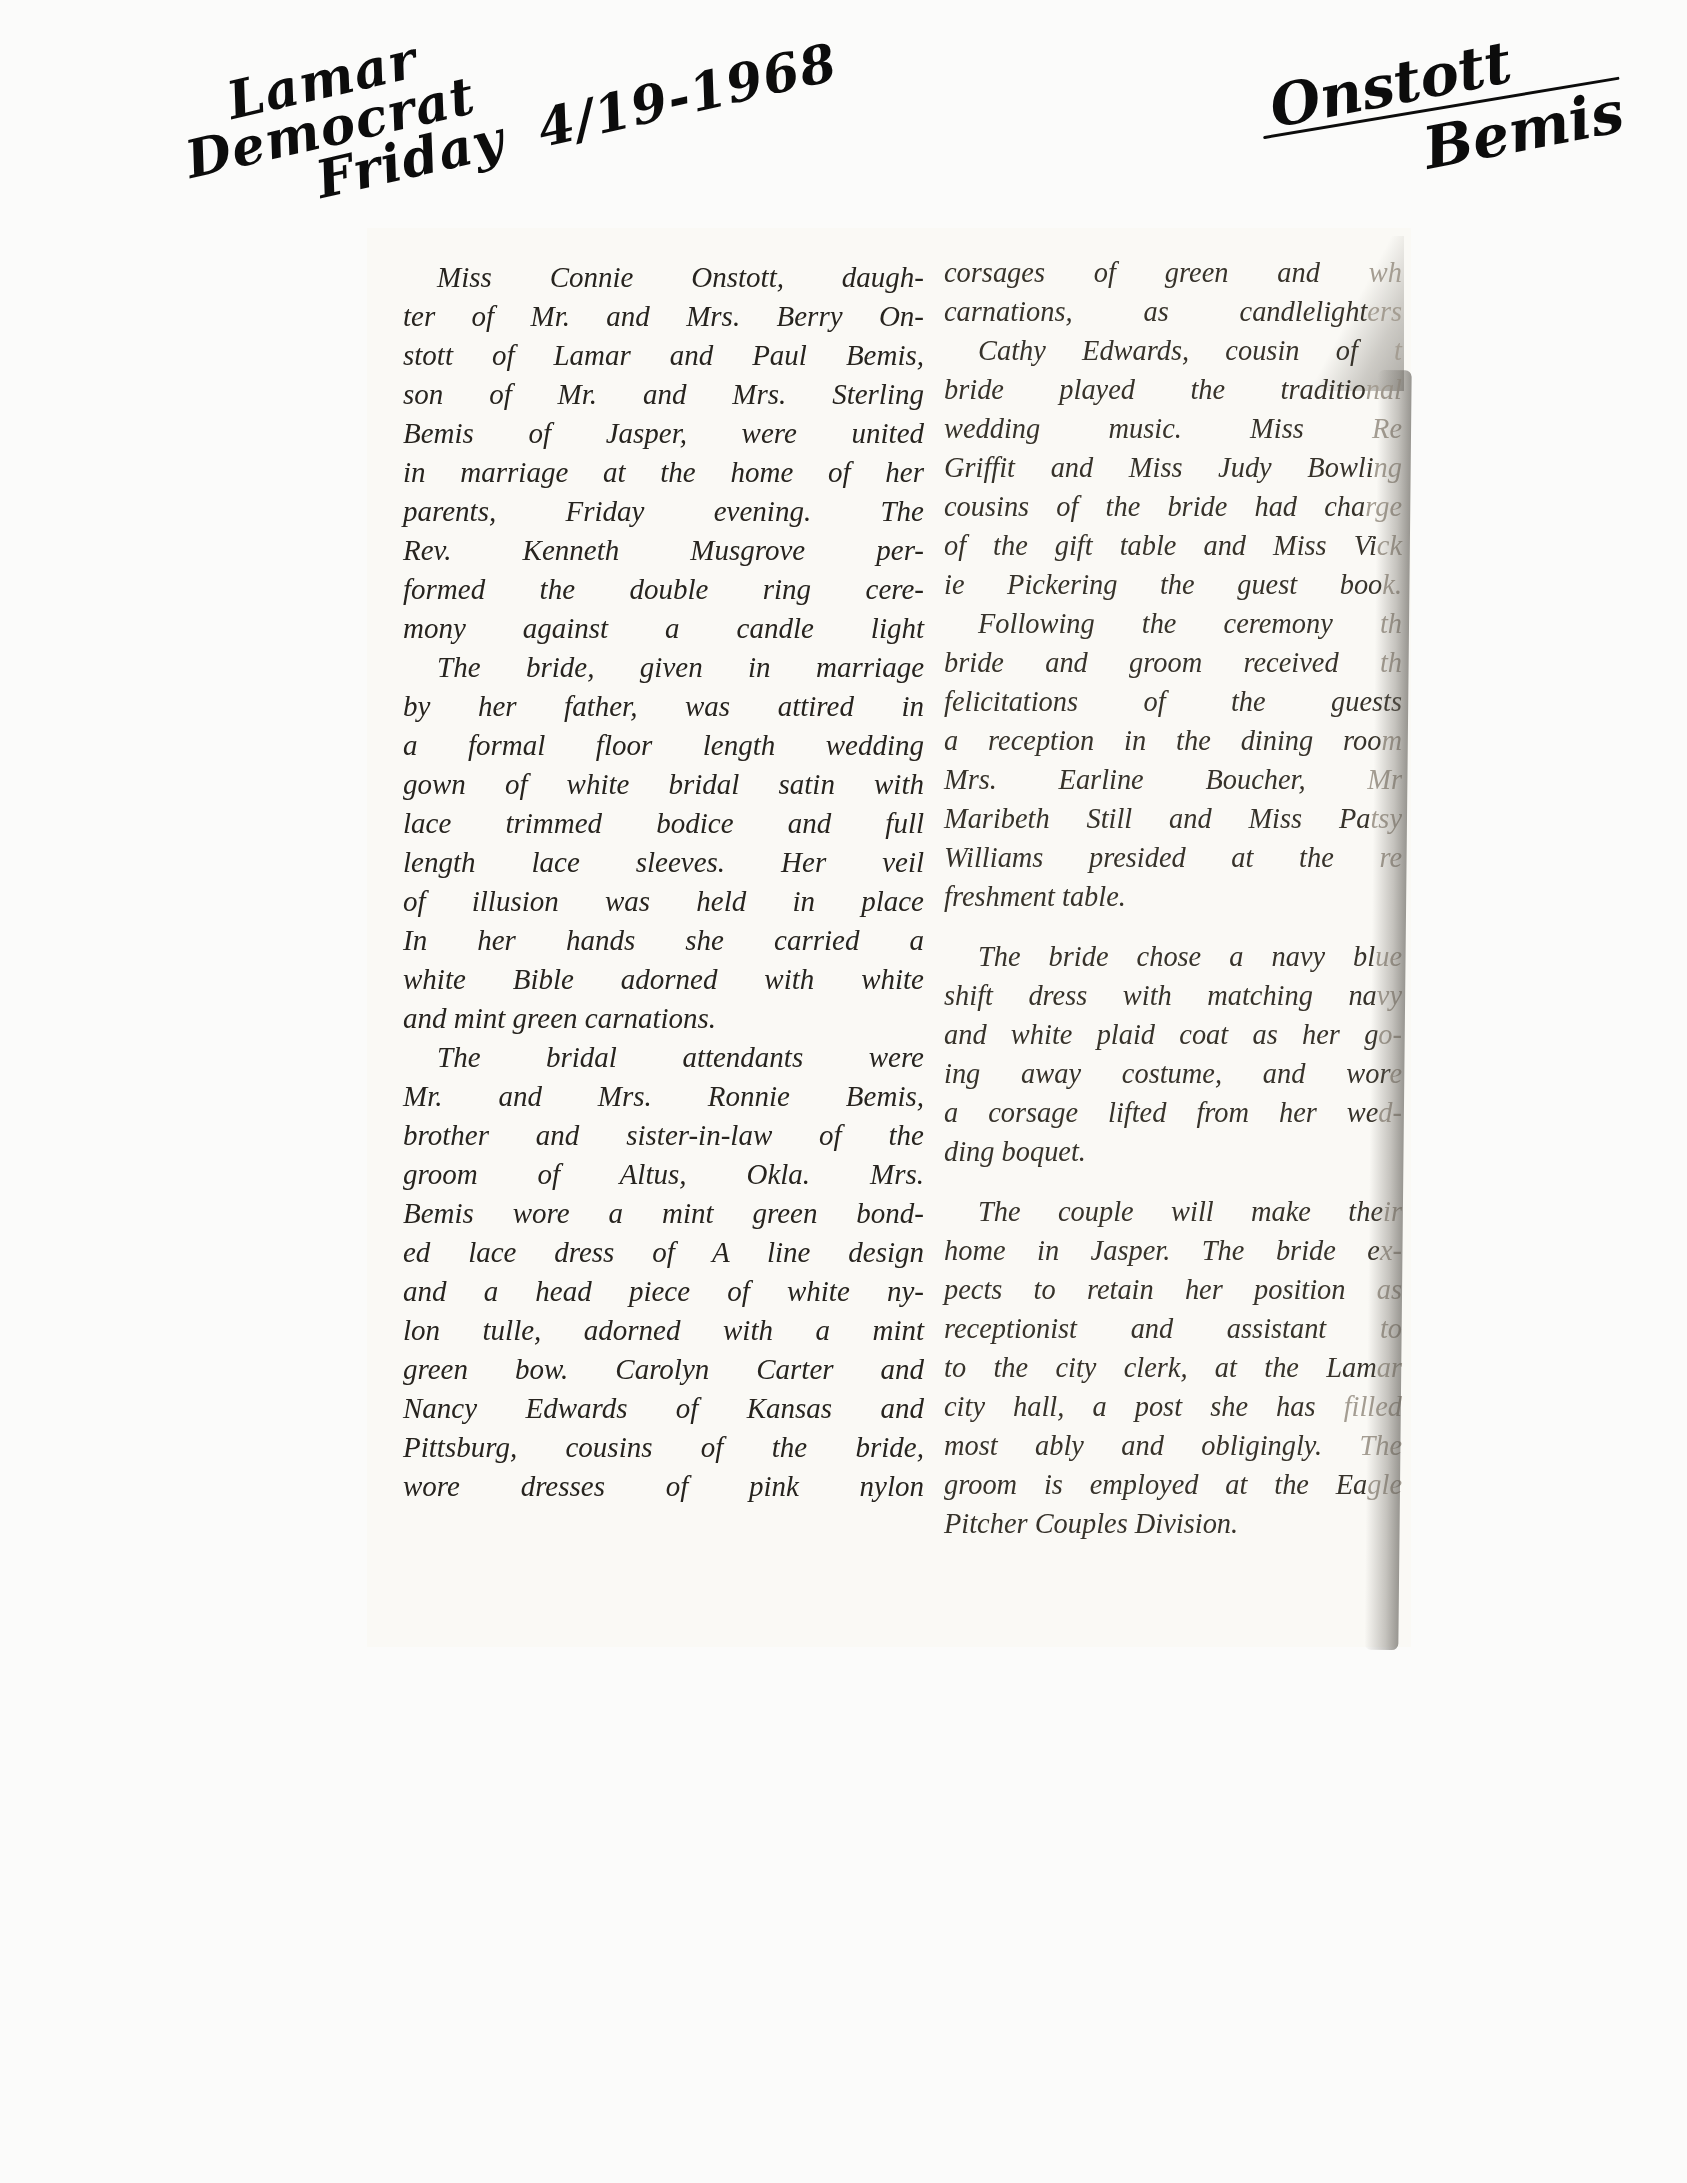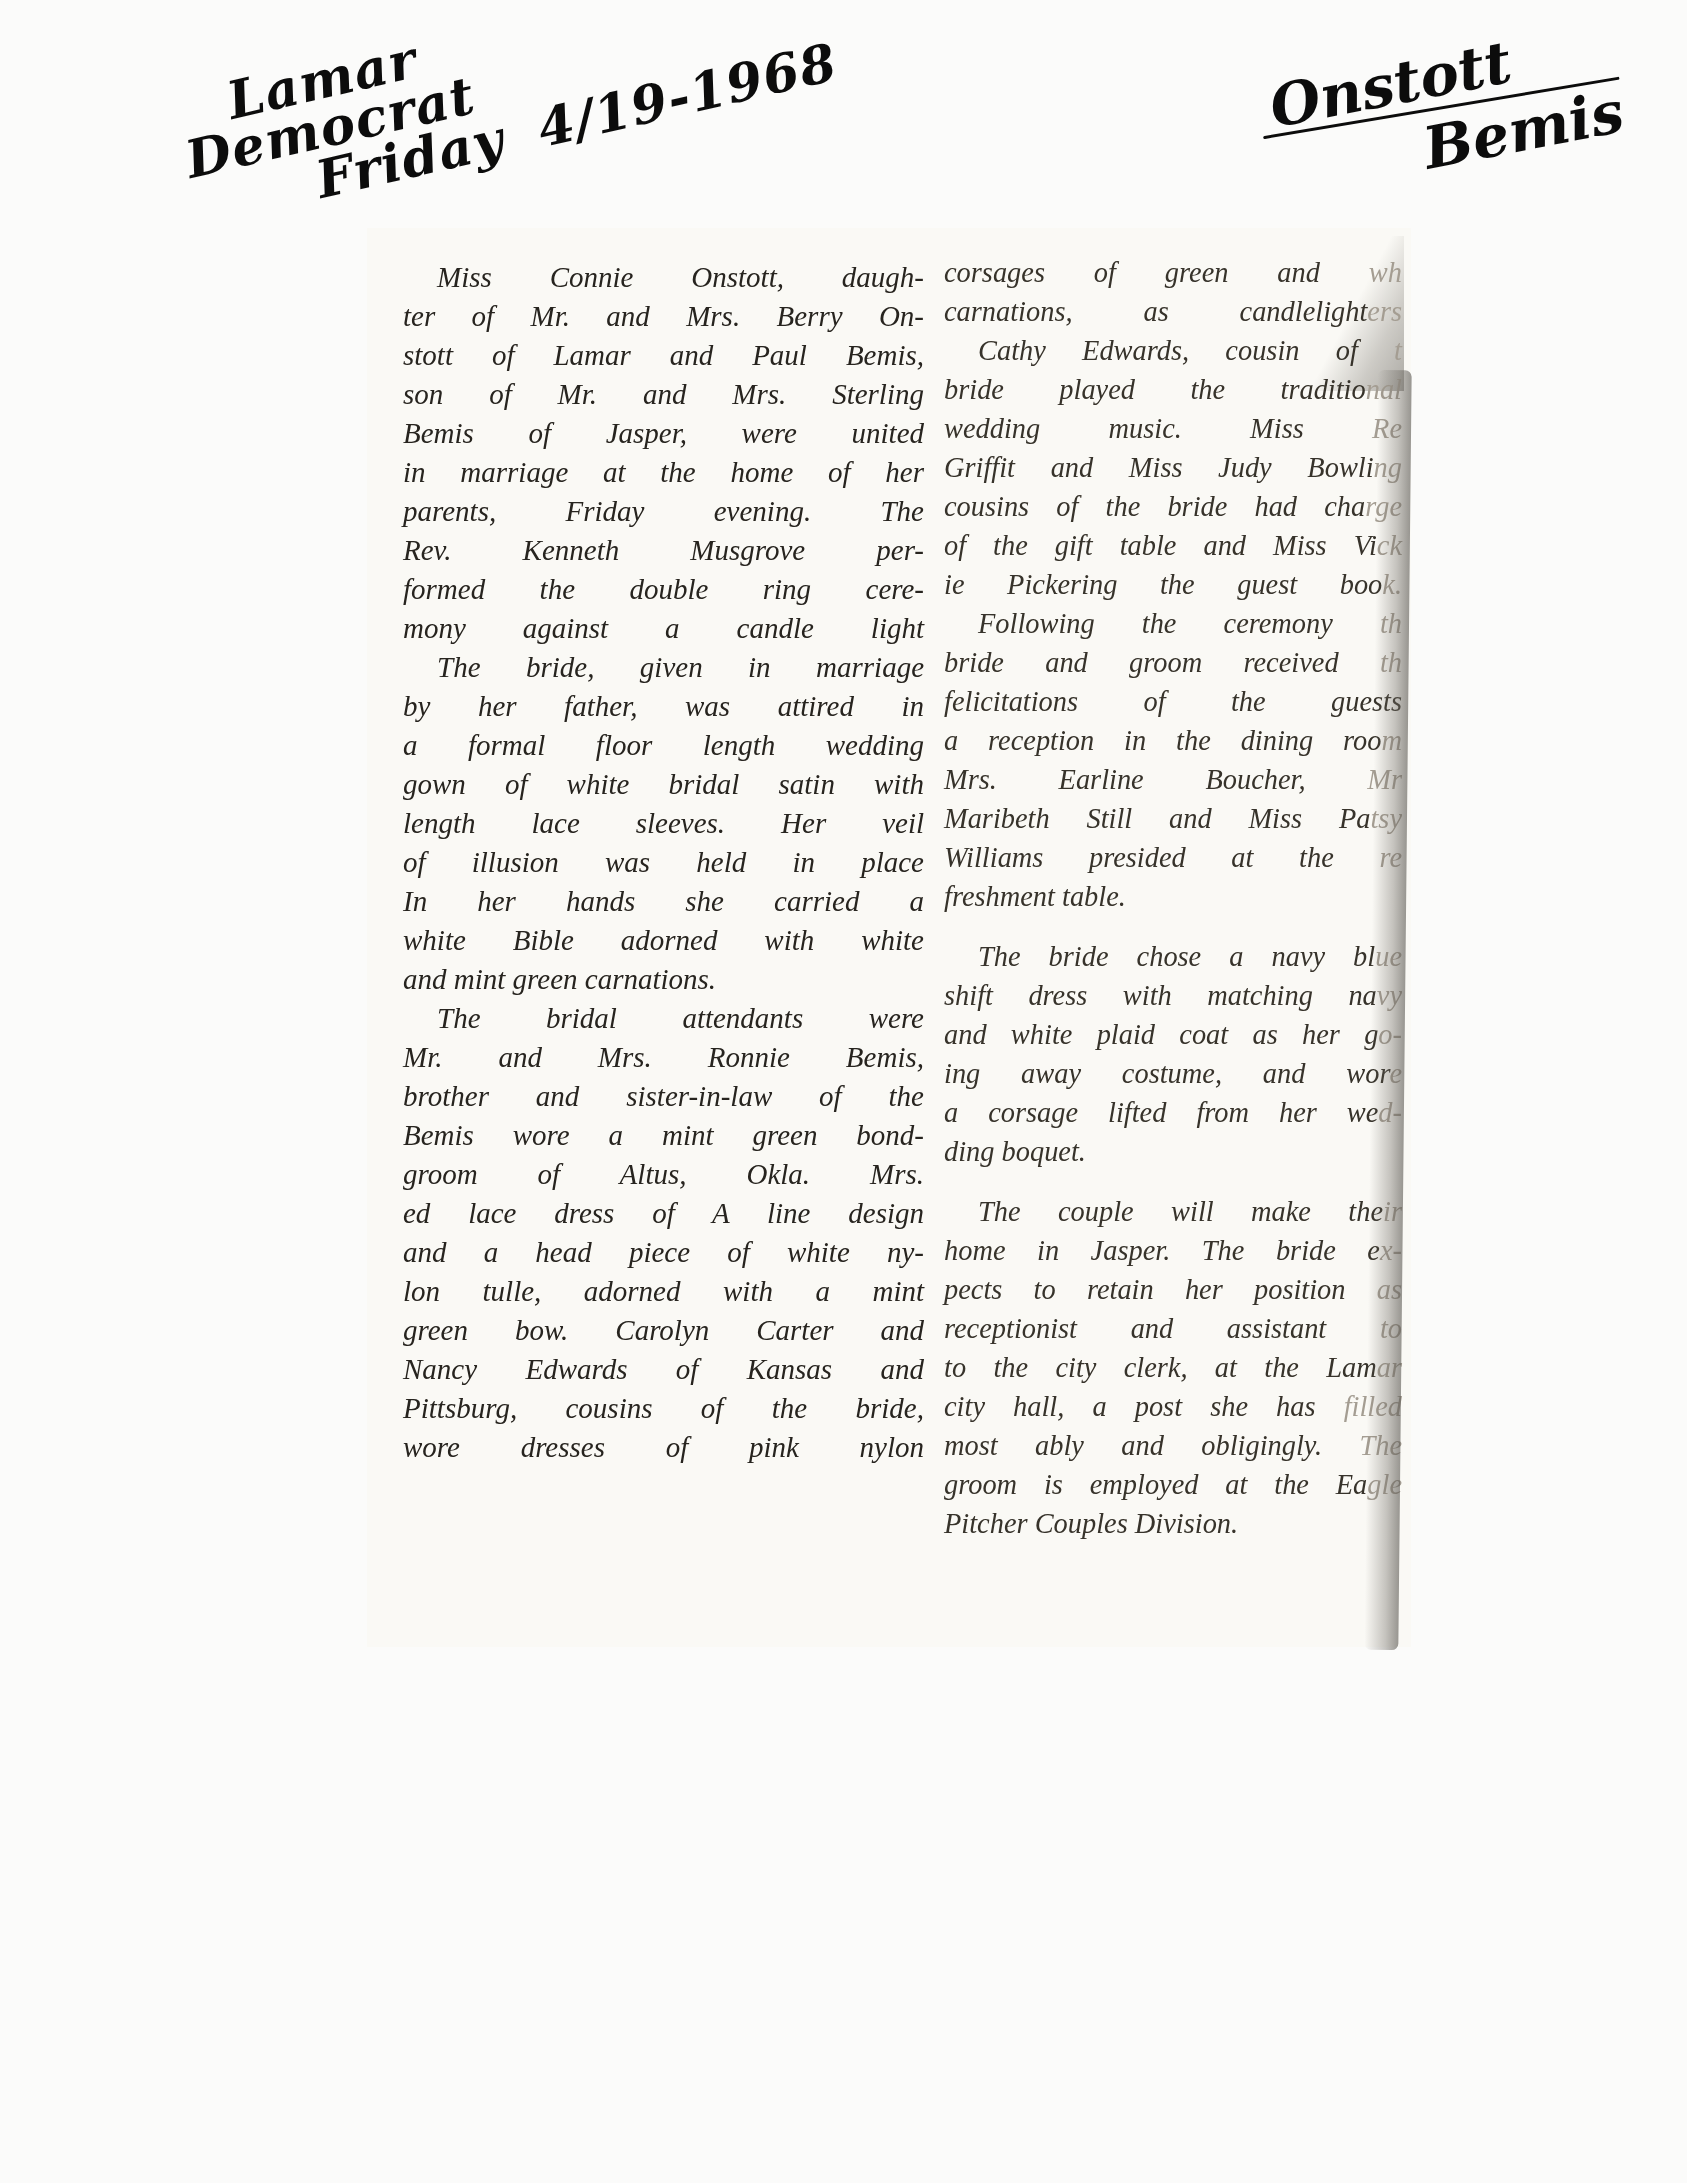--- a/index.html
+++ b/index.html
@@ -129,30 +129,31 @@
         <div class="line"><span class="mt">Bemis of Jasper, were united</span></div>
         <div class="line"><span class="mt">in marriage at the home of her</span></div>
         <div class="line"><span class="mt">parents, Friday evening. The</span></div>
         <div class="line"><span class="mt">Rev. Kenneth Musgrove per-</span></div>
         <div class="line"><span class="mt">formed the double ring cere-</span></div>
         <div class="line"><span class="mt">mony against a candle light</span></div>
         <div class="line indent"><span class="mt">The bride, given in marriage</span></div>
         <div class="line"><span class="mt">by her father, was attired in</span></div>
         <div class="line"><span class="mt">a formal floor length wedding</span></div>
         <div class="line"><span class="mt">gown of white bridal satin with</span></div>
+        <div class="line"><span class="mt">lace trimmed bodice and full</span></div>
         <div class="line"><span class="mt">length lace sleeves. Her veil</span></div>
         <div class="line"><span class="mt">of illusion was held in place</span></div>
         <div class="line"><span class="mt">In her hands she carried a</span></div>
         <div class="line"><span class="mt">white Bible adorned with white</span></div>
         <div class="line end"><span class="mt">and mint green carnations.</span></div>
         <div class="line indent"><span class="mt">The bridal attendants were</span></div>
         <div class="line"><span class="mt">Mr. and Mrs. Ronnie Bemis,</span></div>
         <div class="line"><span class="mt">brother and sister-in-law of the</span></div>
+        <div class="line"><span class="mt">groom of Altus, Okla. Mrs.</span></div>
         <div class="line"><span class="mt">Bemis wore a mint green bond-</span></div>
-        <div class="line"><span class="mt">groom of Altus, Okla. Mrs.</span></div>
         <div class="line"><span class="mt">ed lace dress of A line design</span></div>
         <div class="line"><span class="mt">and a head piece of white ny-</span></div>
         <div class="line"><span class="mt">lon tulle, adorned with a mint</span></div>
         <div class="line"><span class="mt">green bow. Carolyn Carter and</span></div>
         <div class="line"><span class="mt">Nancy Edwards of Kansas and</span></div>
         <div class="line"><span class="mt">Pittsburg, cousins of the bride,</span></div>
         <div class="line"><span class="mt">wore dresses of pink nylon</span></div>
       </div>
     <div class="col col-right">
         <div class="line"><span class="mt">corsages of green and</span><span class="ft"> wh</span></div>

